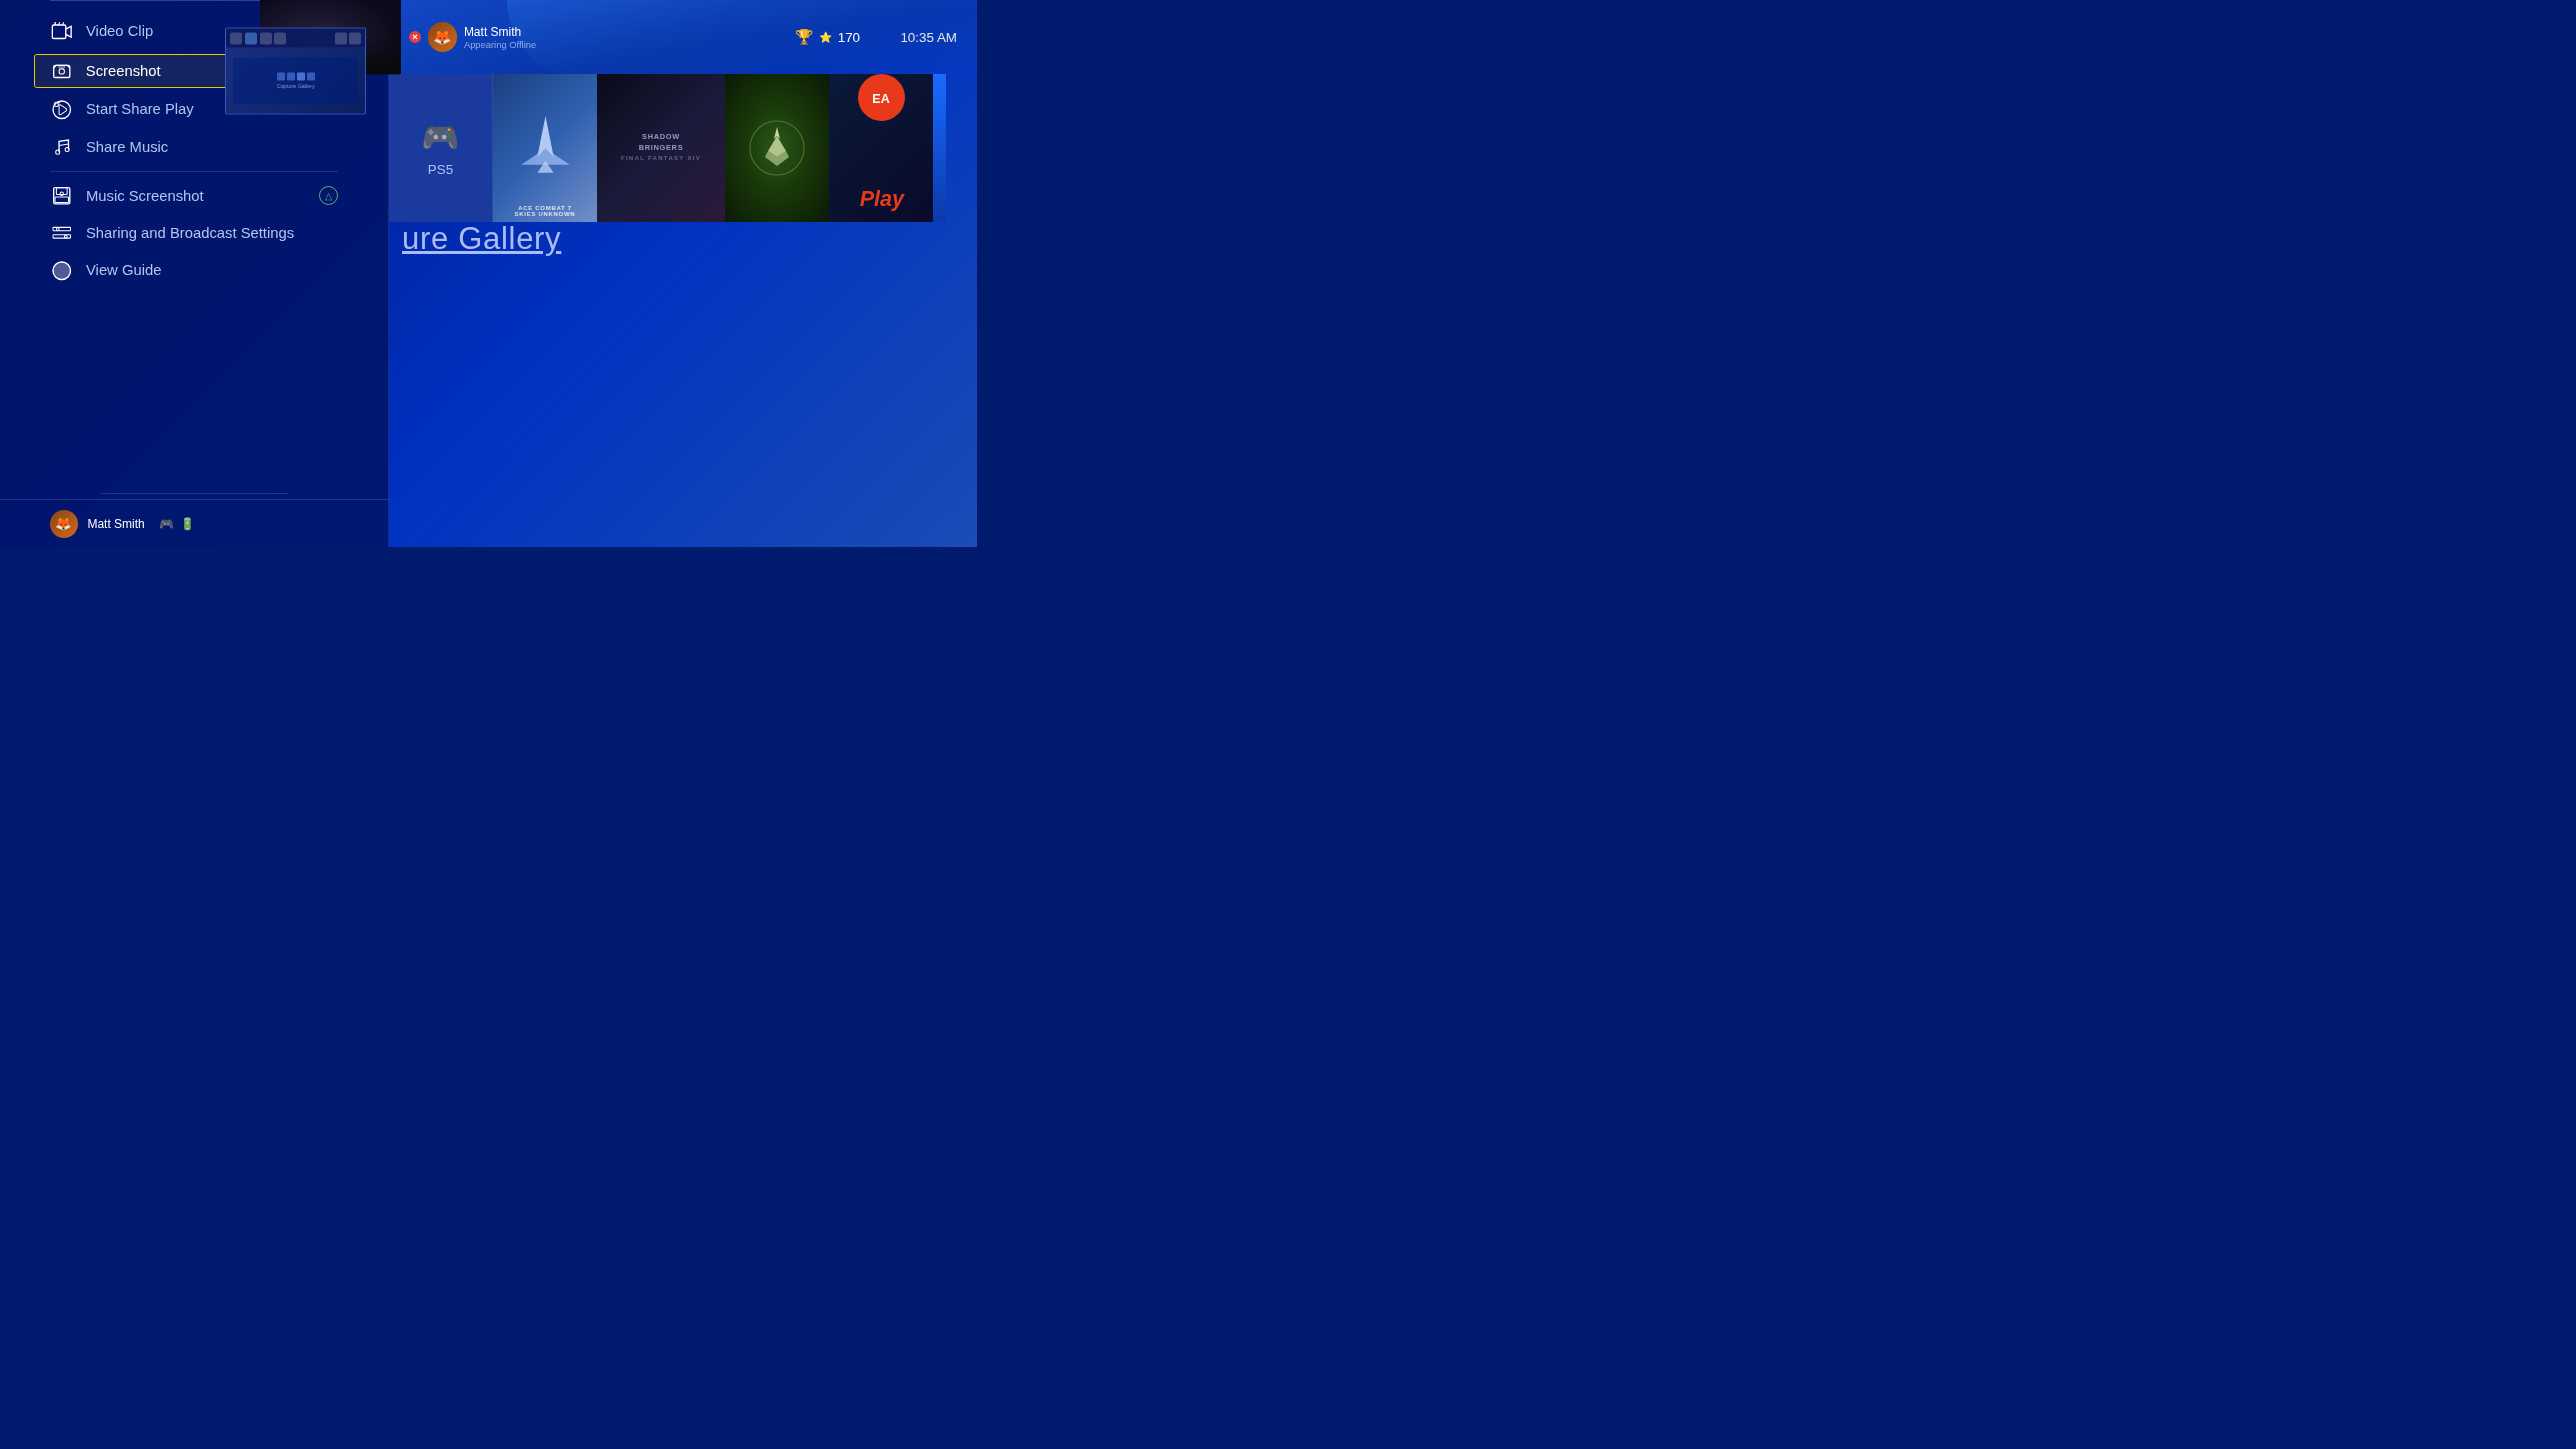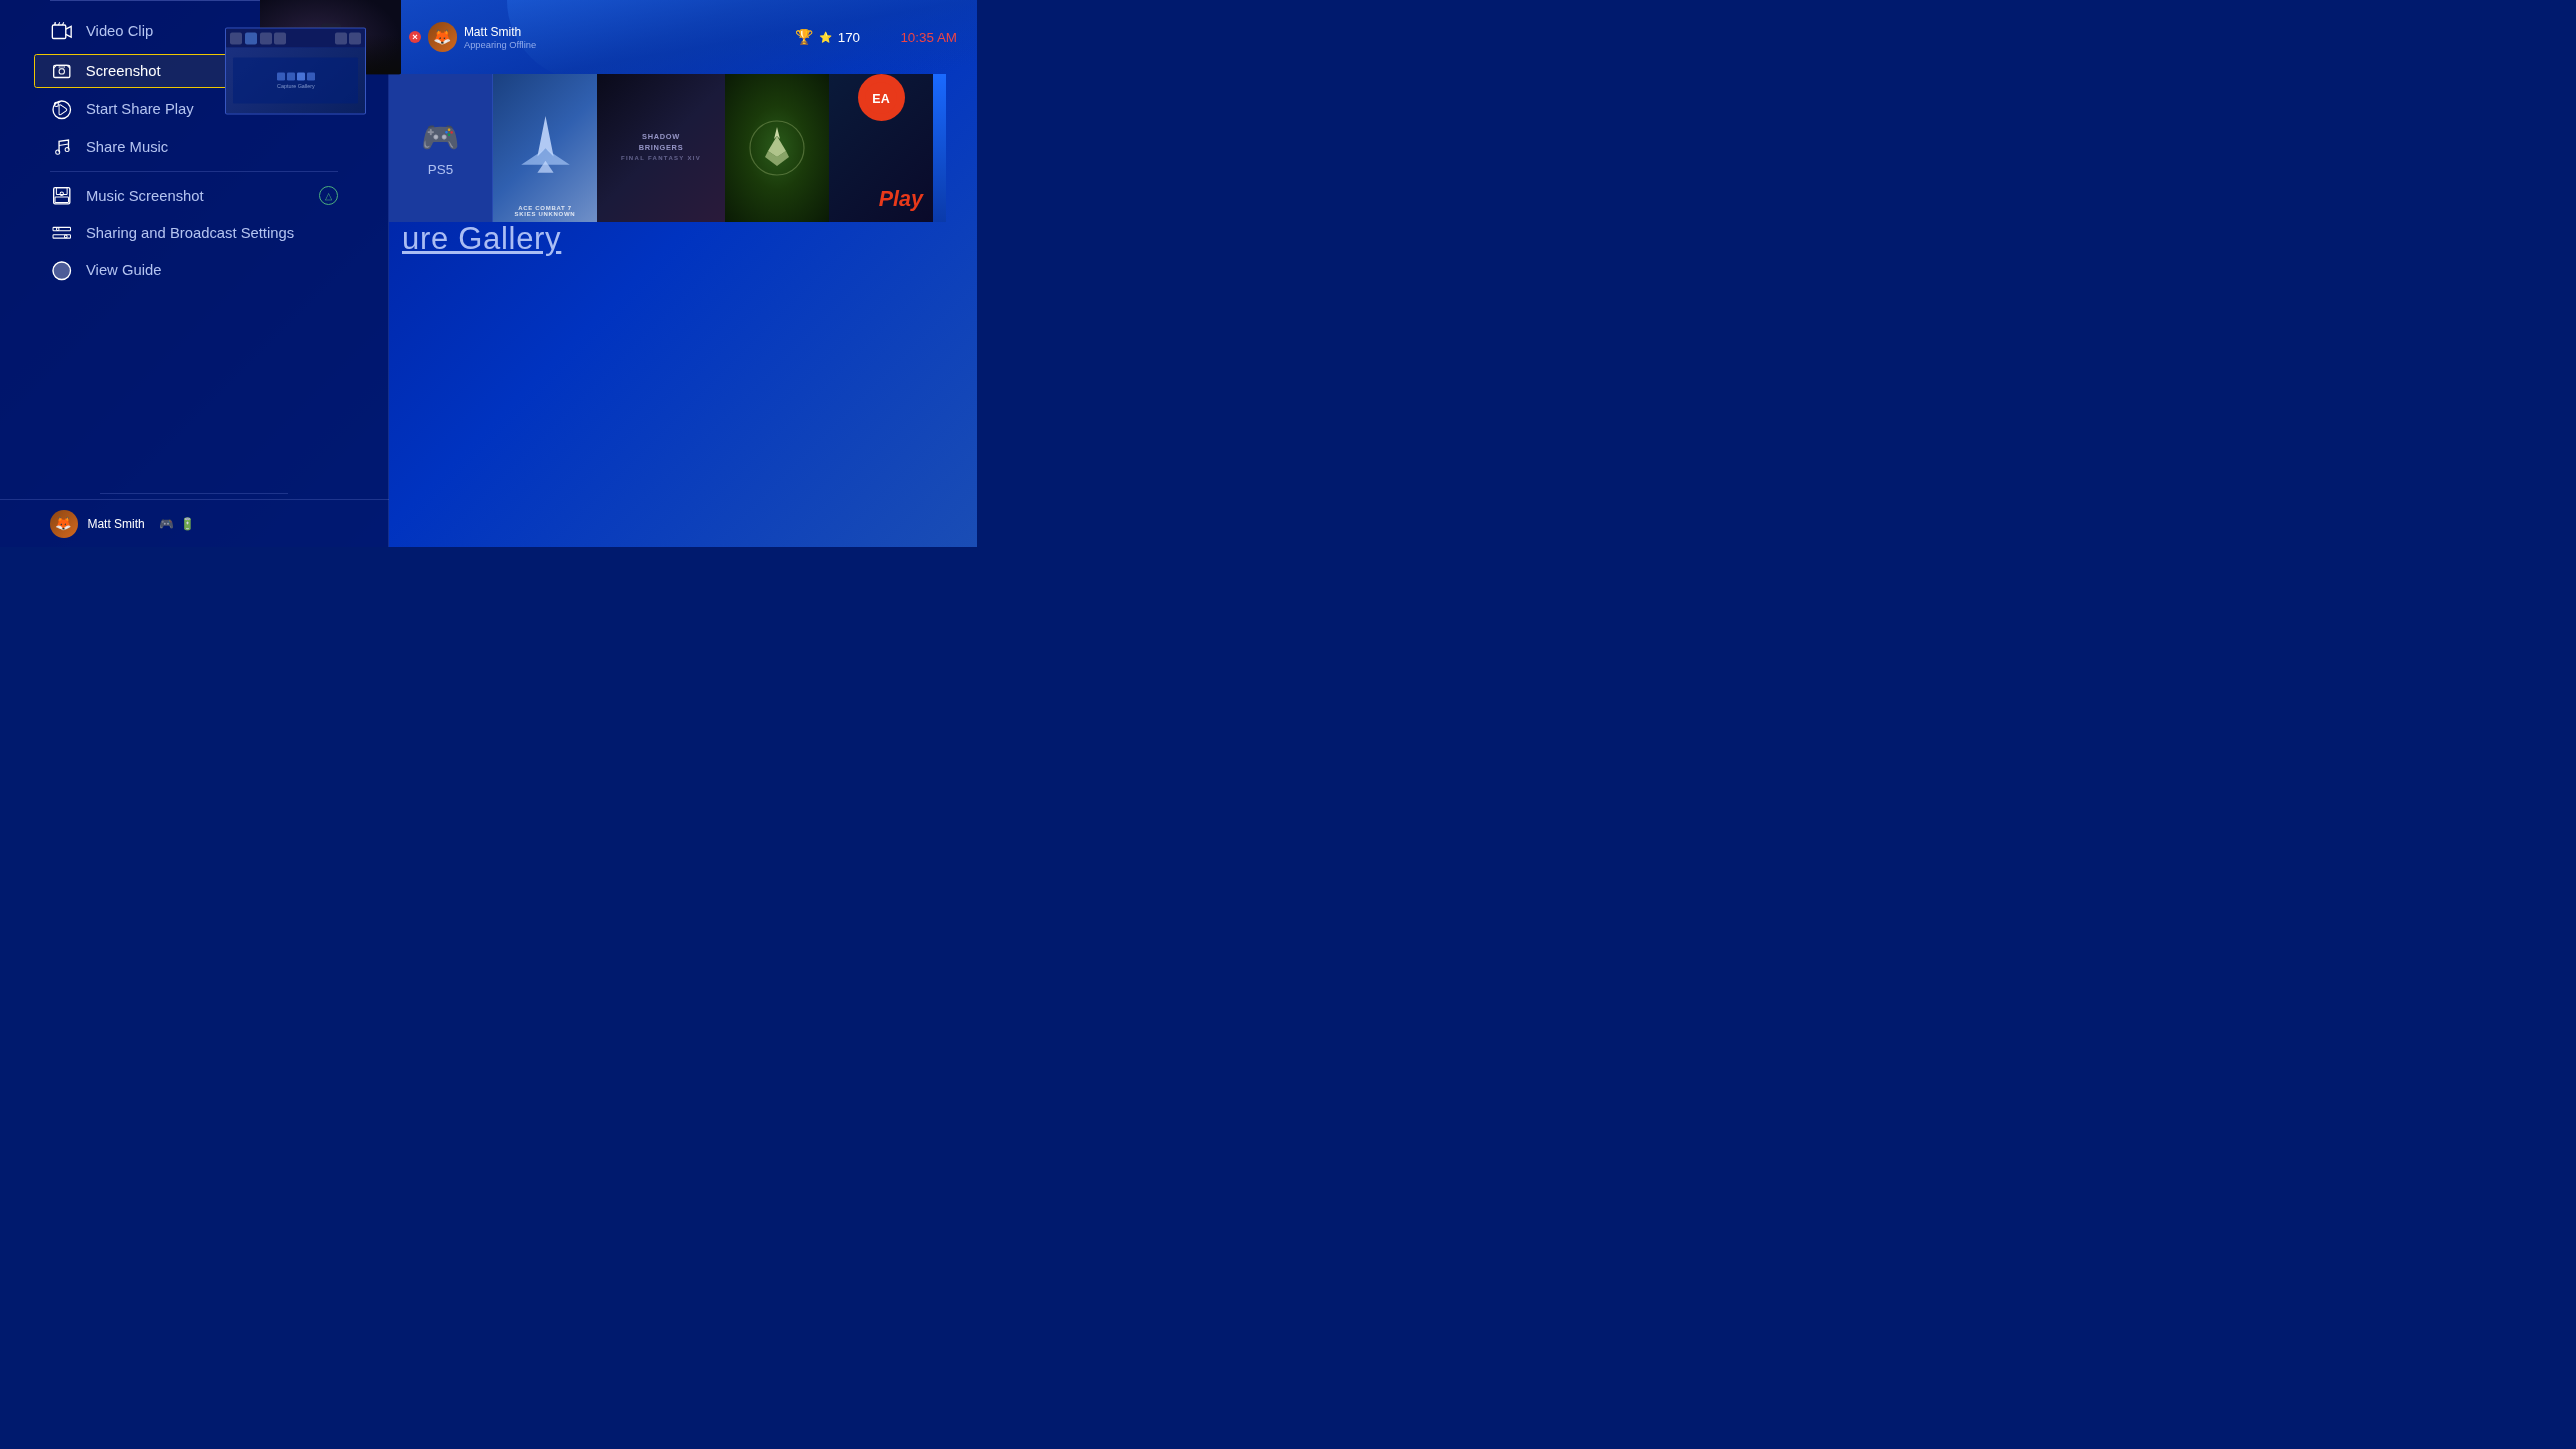--- a/index.html
+++ b/index.html
@@ -286,21 +286,21 @@
       color: #d4af37;
       font-size: 10.7px;
     }
 
     .trophy-count {
       color: #fff;
       font-size: 13.4px;
     }
 
     .time-display {
-      color: #ef4444;
+      color: #e5e5e5;
       font-size: 13.4px;
       margin-left: 27px;
     }
 
     
     .games-area {
       position: absolute;
       top: 74px;
       left: 389px;
       right: 0;
@@ -409,21 +409,21 @@
       align-items: center;
       justify-content: center;
       font-size: 8px;
       font-weight: bold;
       color: #fff;
     }
 
     .ea-play-text {
       position: absolute;
       bottom: 10px;
-      right: 10px;
+      right: 29px;
       color: #e8391a;
       font-size: 21.5px;
       font-weight: bold;
       font-style: italic;
     }
 
     .game-blue-strip {
       width: 13.4px;
       background: linear-gradient(to bottom, #1a6aff, #0a3aaa);
       flex-shrink: 0;

